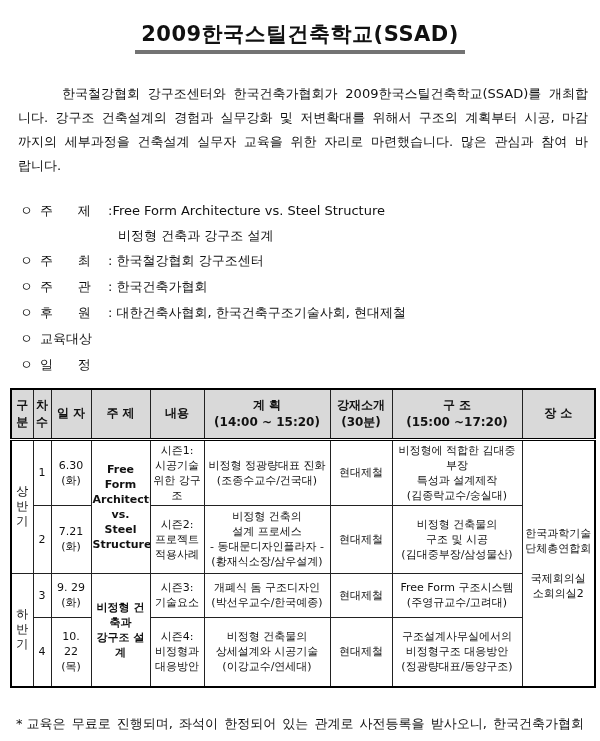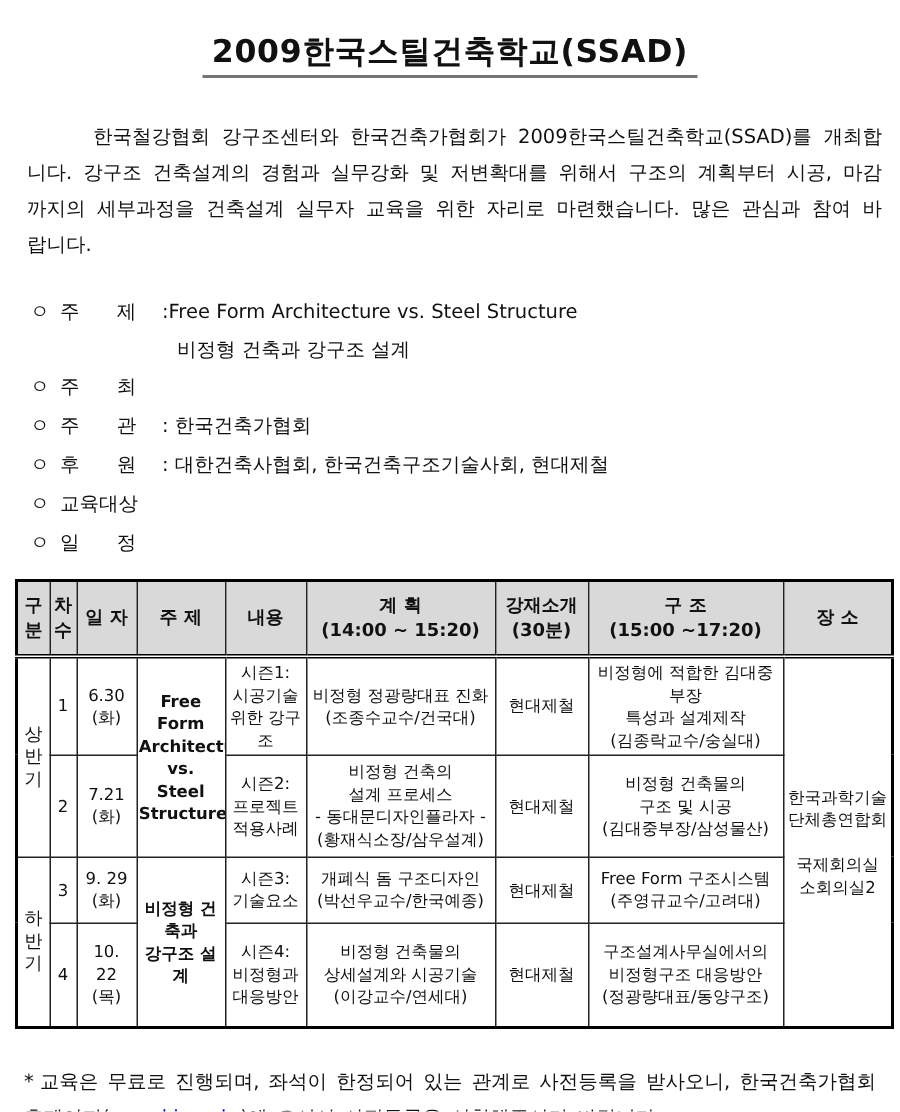--- a/index.html
+++ b/index.html
@@ -14,21 +14,21 @@
   }
   .page { padding: 12px 10px 0 10px; }
 
   
   .title-wrap { text-align: center; margin-top: 8px; }
   .doc-title {
     display: inline-block;
     font-size: 21px;
     font-weight: bold;
     letter-spacing: 0.5px;
-    border-bottom: 2px solid #737373;
+    border-bottom: 4px solid #737373;
     padding: 0 6px 2px 6px;
   }
 
   
   .intro {
     margin: 28px 2px 0 8px;
     line-height: 24px;
     text-align: justify;
     text-indent: 44px;
     word-spacing: 3px;
@@ -105,20 +105,21 @@
   <div class="info-list">
     <div class="info-item">
       <span class="info-marker">ㅇ</span>
       <span class="info-label">주      제</span>
       <span class="info-value">:Free Form Architecture vs. Steel Structure</span>
     </div>
     <div class="info-subvalue">비정형 건축과 강구조 설계</div>
     <div class="info-item">
       <span class="info-marker">ㅇ</span>
       <span class="info-label">주      최</span>
+      <span class="info-value">: 한국철강협회 강구조센터</span>
     </div>
     <div class="info-item">
       <span class="info-marker">ㅇ</span>
       <span class="info-label">주      관</span>
       <span class="info-value">: 한국건축가협회</span>
     </div>
     <div class="info-item">
       <span class="info-marker">ㅇ</span>
       <span class="info-label">후      원</span>
       <span class="info-value">: 대한건축사협회, 한국건축구조기술사회, 현대제철</span>

